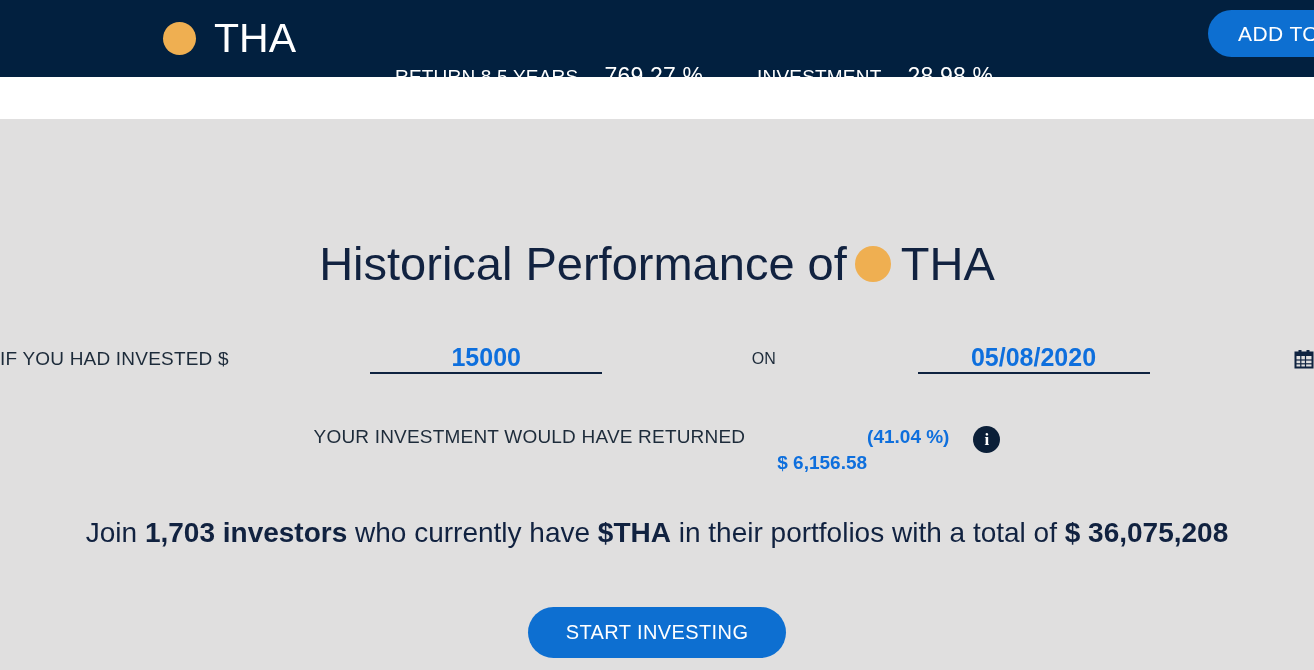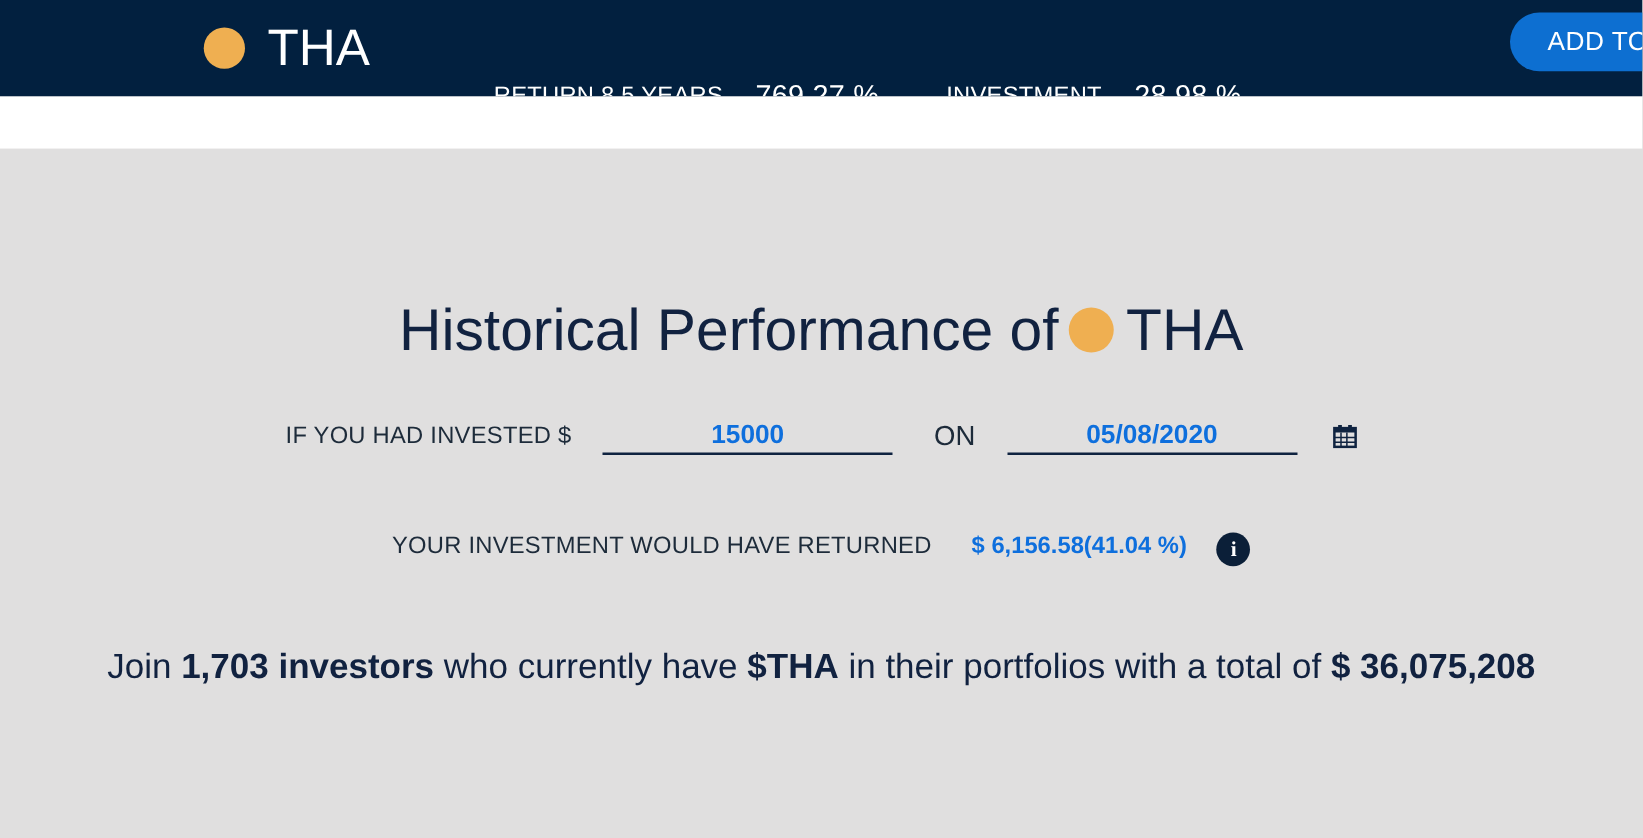--- a/index.html
+++ b/index.html
@@ -128,28 +128,27 @@
     border-radius: 50%;
     background: #efaf51;
     display: inline-block;
     margin: 0 10px 0 8px;
     flex: none;
   }
 
   
   .invest-row {
     position: absolute;
-    top: 214px;
-    left: 0;
-    width: 1314px;
-    display: flex;
-    align-items: center;
-    justify-content: center;
-    white-space: nowrap;
-    gap: 13px;
+    top: 224px;
+    left: 0;
+    width: 1314px;
+    display: flex;
+    align-items: center;
+    justify-content: space-between;
+    white-space: nowrap;
   }
   .invest-label {
     color: #1d2b3a;
     font-size: 19px;
     letter-spacing: 0.2px;
   }
   .field-wrap {
     position: relative;
     display: inline-block;
     border-bottom: 2px solid #0f2340;
@@ -159,27 +158,27 @@
   .field-date   { width: 232px; margin-left: 12px; }
   .field-input {
     width: 100%;
     height: 100%;
     border: none;
     outline: none;
     background: transparent;
     text-align: center;
     color: #0e6fdd;
     font-family: "Liberation Sans", sans-serif;
-    font-size: 21px;
+    font-size: 25px;
     font-weight: 700;
     padding: 0;
   }
   .on-label {
     color: #1d2b3a;
-    font-size: 22px;
+    font-size: 16px;
     margin-left: 20px;
     letter-spacing: 0.2px;
   }
   .cal-icon {
     margin-left: 15px;
     width: 20px;
     height: 20px;
     display: inline-block;
     cursor: pointer;
     flex: none;
@@ -198,20 +197,21 @@
   .returned-label {
     color: #1d2b3a;
     font-size: 19px;
     letter-spacing: 0.2px;
   }
   .returned-amount {
     color: #0e6fdd;
     font-size: 19px;
     font-weight: 700;
     margin-left: 32px;
+    margin-top: 26px;
   }
   .returned-pct {
     color: #0e6fdd;
     font-size: 19px;
     font-weight: 700;
   }
   .info-icon {
     margin-left: 24px;
     width: 27px;
     height: 27px;
@@ -330,14 +330,17 @@
     <span class="returned-label">YOUR INVESTMENT WOULD HAVE RETURNED</span>
     <span class="returned-amount">$ 6,156.58</span>
     <span class="returned-pct">(41.04 %)</span>
     <span class="info-icon">i</span>
   </div>
 
   <div class="join-line">
     <span>Join </span><b>1,703 investors</b><span> who currently have </span><b>$THA</b><span> in their portfolios with a total of </span><b>$ 36,075,208</b>
   </div>
 
+  <div class="start-btn-wrap">
+    <button class="start-btn">START INVESTING</button>
+  </div>
 
 </div>
 
 </body></html>

